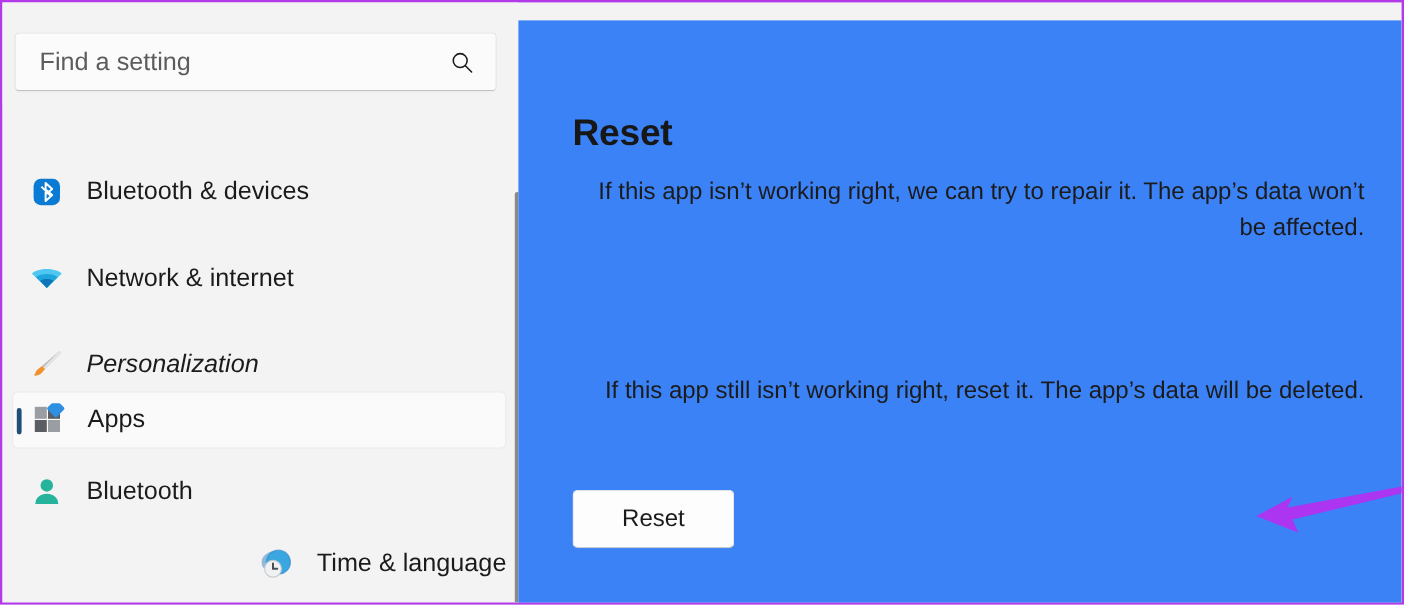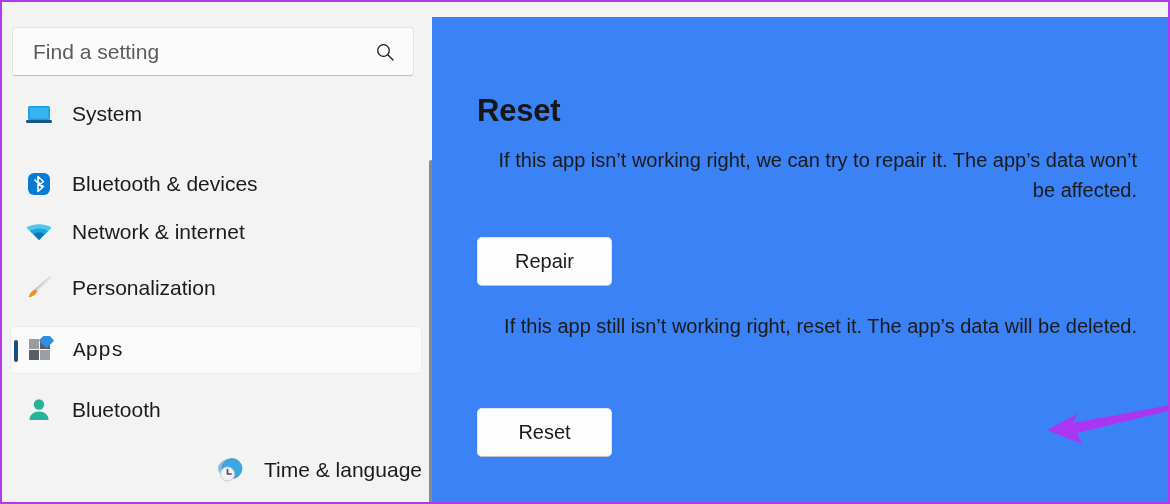--- a/index.html
+++ b/index.html
@@ -195,64 +195,54 @@
 </style>
 </head>
 <body>
 
 <div id="screenshot">
 
   <div id="sidebar">
 
     <div id="navlist">
 
-      <div class="nav-item" style="top:10px;">
-        <span class="nav-icon">
-          <svg width="30" height="30" viewBox="0 0 30 30">
-            <rect x="4" y="7" width="22" height="14" rx="1.5" fill="#1b9de2"></rect>
-            <rect x="5.5" y="8.5" width="19" height="11" fill="#35b6f0"></rect>
-            <rect x="2" y="21" width="26" height="3" rx="1.2" fill="#16568a"></rect>
-          </svg>
-        </span>
-        <span class="nav-label">System</span>
-      </div>
-
-      <div class="nav-item" style="top:80px;">
+
+      <div class="nav-item" style="top:56px;">
         <span class="nav-icon">
           <svg width="28" height="28" viewBox="0 0 28 28">
             <rect x="3" y="3" width="22" height="22" rx="6" fill="#0a7bd4"></rect>
             <path d="M13 6.5 L18.5 11.5 L13 16 L13 6.5 Z M13 12 L18.5 16.5 L13 21.5 L13 12 Z M9.5 9.5 L17 17" stroke="#ffffff" stroke-width="1.6" fill="none" stroke-linejoin="round"></path>
           </svg>
         </span>
         <span class="nav-label">Bluetooth &amp; devices</span>
       </div>
 
       <div class="nav-item" style="top:128px;">
         <span class="nav-icon">
           <svg width="30" height="30" viewBox="0 0 30 30">
             <path d="M2.5 11 C8 6, 22 6, 27.5 11 L15 23 Z" fill="#4fc7f0"></path>
             <path d="M6 14 C10 10.5, 20 10.5, 24 14 L15 23 Z" fill="#1fa5dd"></path>
             <path d="M9.5 17 C12 15, 18 15, 20.5 17 L15 23 Z" fill="#0f74b8"></path>
           </svg>
         </span>
         <span class="nav-label">Network &amp; internet</span>
       </div>
 
-      <div class="nav-item" style="top:184px;">
+      <div class="nav-item" style="top:200px;font-style:italic;">
         <span class="nav-icon">
           <svg width="30" height="30" viewBox="0 0 30 30">
             <path d="M25.5 3.5 L27 5 L13.5 18.5 L11 16 Z" fill="#b9bcc0"></path>
             <path d="M25.5 3.5 L27 5 L13.5 18.5 L12.2 17.2 Z" fill="#e4e6e8"></path>
             <path d="M11 16 L13.5 18.5 L10.5 22 C9 23.5, 6 24.5, 4.5 24 C5.5 22, 6 20, 7.5 18.8 Z" fill="#f0922b"></path>
           </svg>
         </span>
         <span class="nav-label">Personalization</span>
       </div>
 
-      <div class="nav-item selected" style="top:246px;font-family:Liberation Mono, monospace;">
+      <div class="nav-item selected" style="top:246px;">
         <span class="sel-pill"></span>
         <span class="nav-icon">
           <svg width="28" height="28" viewBox="0 0 28 28">
             <rect x="3" y="3" width="10" height="10" fill="#9a9da1"></rect>
             <rect x="14" y="3" width="10" height="10" fill="#5a5d61"></rect>
             <rect x="3" y="14" width="10" height="10" fill="#5a5d61"></rect>
             <rect x="14" y="14" width="10" height="10" fill="#9a9da1"></rect>
             <rect x="15" y="-1" width="11" height="11" rx="1.5" fill="#2f8fe0" transform="rotate(45 20.5 4.5)"></rect>
           </svg>
         </span>
@@ -298,21 +288,20 @@
 
     <div class="scrollbar-thumb"></div>
   </div>
 
   <div id="content">
 
     <div class="page-title">Reset</div>
 
     <div class="body-text" id="repair-desc">If this app isn’t working right, we can try to repair it. The app’s data won’t be affected.</div>
 
-    <button class="action-button" id="repair-button">Repair</button>
 
     <div class="body-text" id="reset-desc">If this app still isn’t working right, reset it. The app’s data will be deleted.</div>
 
     <button class="action-button" id="reset-button">Reset</button>
 
     <svg id="arrow-annotation" viewBox="0 0 160 55">
       <path d="M10 38
                L40 22
                L36 31
                L150 10

